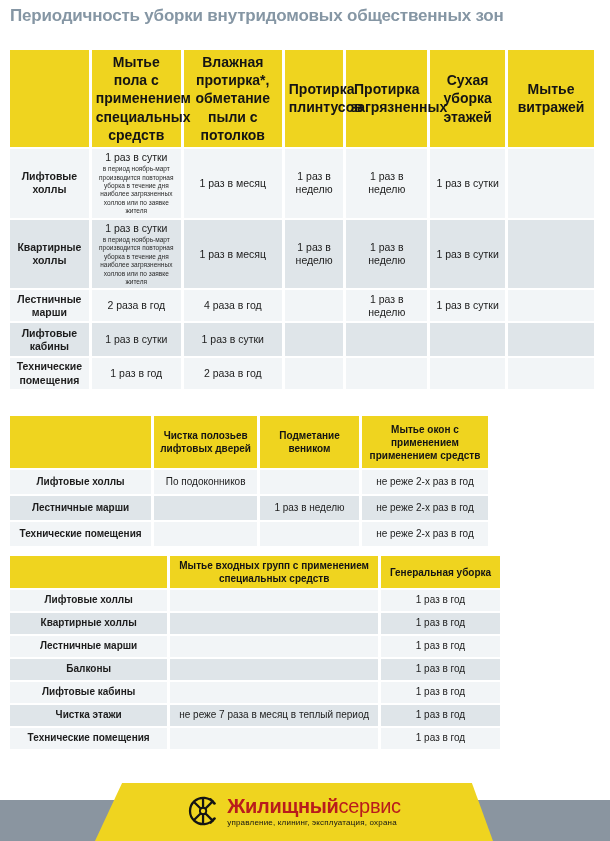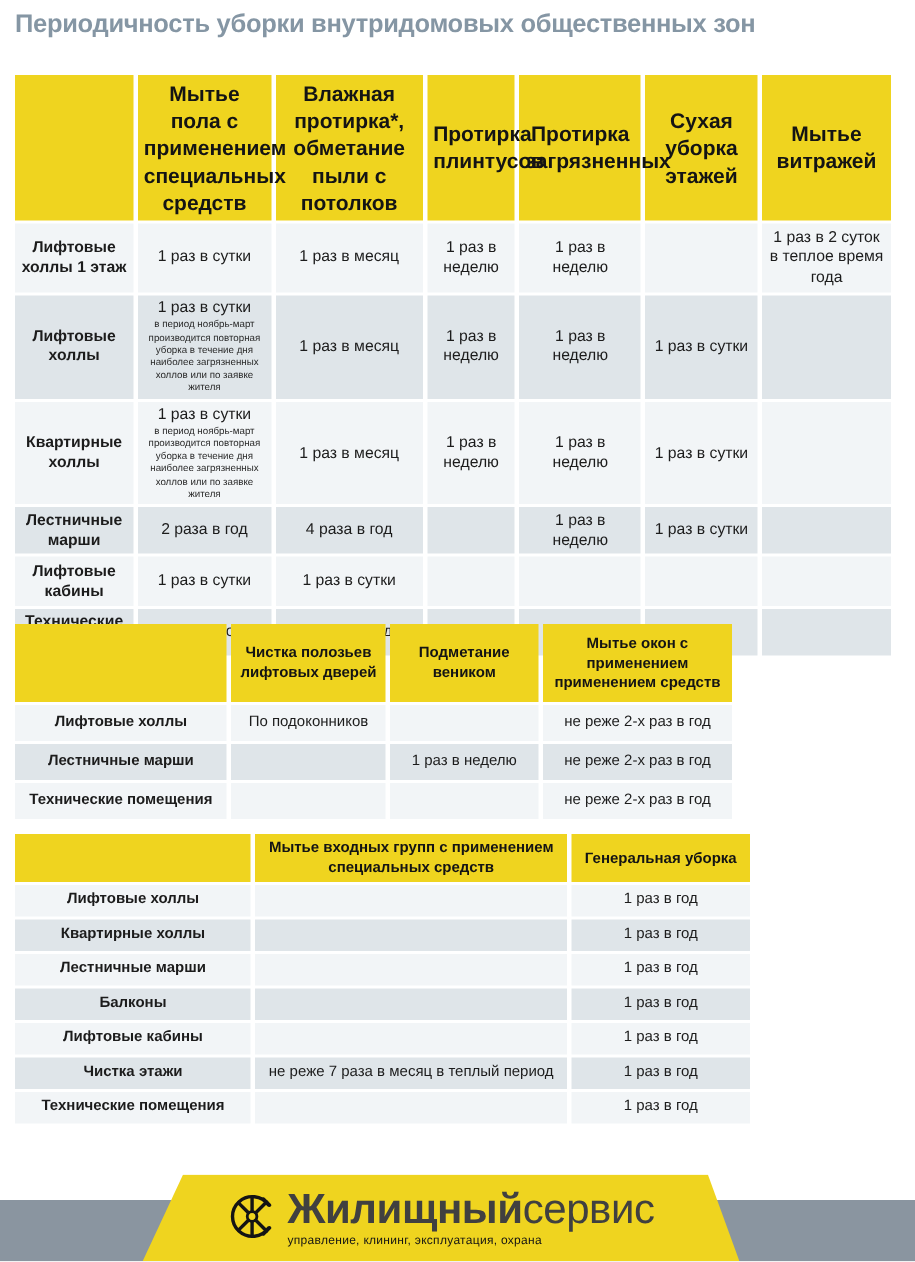--- a/index.html
+++ b/index.html
@@ -62,21 +62,21 @@
   }
   .footer-banner {
     position: absolute; left: 95px; top: 783px;
     width: 398px; height: 58px;
     background: #EFD41F;
     clip-path: polygon(6.8% 0, 94.7% 0, 100% 100%, 0 100%);
     display: flex; align-items: center; justify-content: center;
   }
   .logo-row { display: flex; align-items: center; gap: 6px; margin-top: -2px; }
   .logo-text { display: flex; flex-direction: column; }
-  .brand-line { font-size: 28px; line-height: 1; letter-spacing: -0.3px; color: #404040; }
+  .brand-line { font-size: 20px; line-height: 1; letter-spacing: -0.3px; color: #b91c1c; }
   .brand-bold { font-weight: 800; }
   .brand-reg  { font-weight: 400; }
   .tagline {
     font-size: 8px; font-weight: 500;
     color: #141414; margin-top: 2px; letter-spacing: 0.2px;
   }
 </style>
 </head>
 <body>
 
@@ -99,29 +99,20 @@
         <th></th>
         <th>Мытье пола с применением специальных средств</th>
         <th>Влажная протирка*, обметание пыли с потолков</th>
         <th>Протирка плинтусов</th>
         <th>Протирка загрязненных</th>
         <th>Сухая уборка этажей</th>
         <th>Мытье витражей</th>
       </tr>
     </thead>
     <tbody>
-      <tr style="height:46px">
-        <td class="rowlabel">Лифтовые холлы 1 этаж</td>
-        <td>1 раз в сутки</td>
-        <td>1 раз в месяц</td>
-        <td>1 раз в неделю</td>
-        <td>1 раз в неделю</td>
-        <td></td>
-        <td>1 раз в 2 суток в теплое время года</td>
-      </tr>
       <tr style="height:66px">
         <td class="rowlabel">Лифтовые холлы</td>
         <td>
           <div>1 раз в сутки</div>
           <div class="note">в период ноябрь-март производится повторная уборка в течение дня наиболее загрязненных холлов или по заявке жителя</div>
         </td>
         <td>1 раз в месяц</td>
         <td>1 раз в неделю</td>
         <td>1 раз в неделю</td>
         <td>1 раз в сутки</td>

